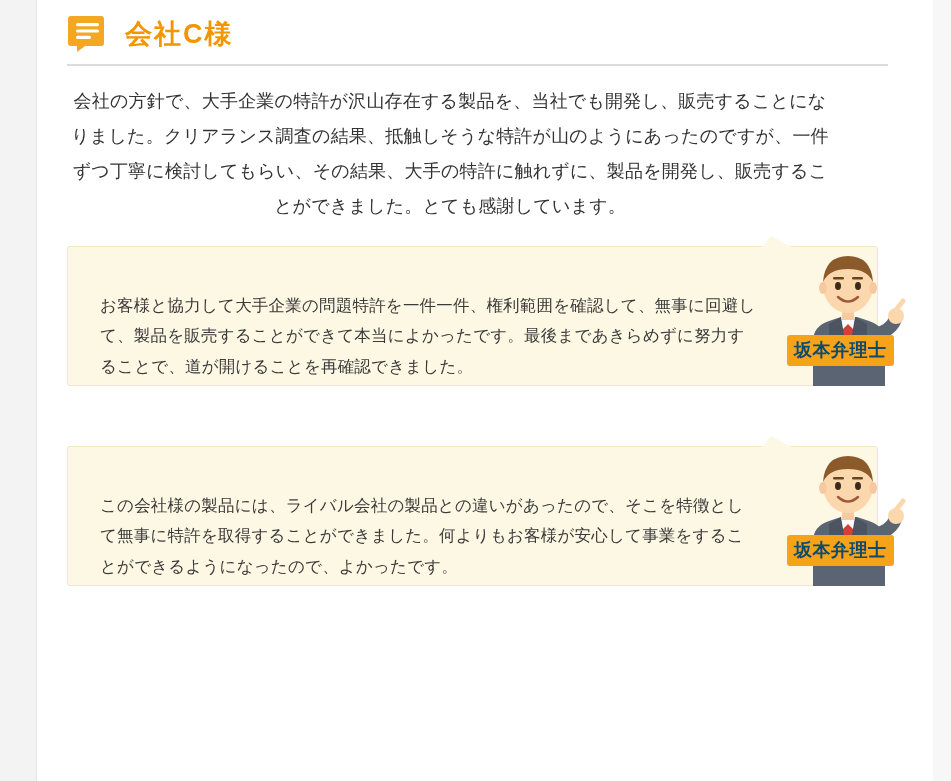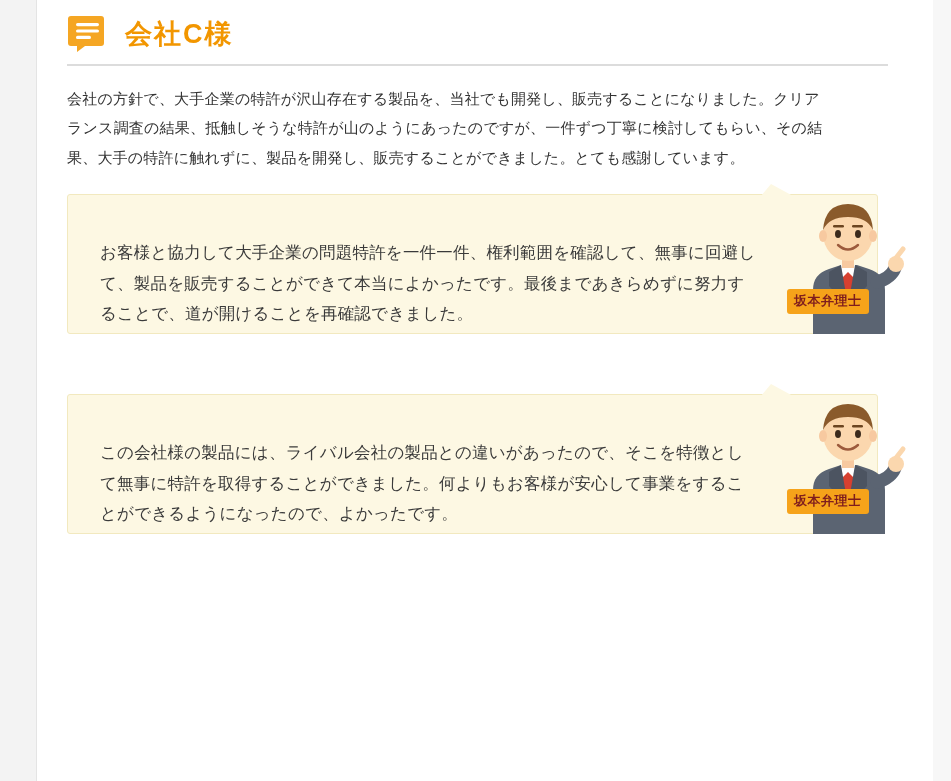--- a/index.html
+++ b/index.html
@@ -76,25 +76,25 @@
     font-weight: bold;
     color: #f29600;
     letter-spacing: 2px;
     line-height: 1;
     white-space: nowrap;
   }
 
   .body-text {
     width: 766px;
     margin: 18px 0 0 0;
-    font-size: 15px;
+    font-size: 18px;
     line-height: 1.95;
     color: #333333;
     letter-spacing: 0.2px;
-    text-align: left;
+    text-align: center;
   }
 
   
   .bubble-wrap {
     position: relative;
     margin-top: 22px;
     width: 834px;
     height: 140px;
   }
   .bubble {
@@ -137,22 +137,22 @@
     bottom: 0;
     width: 122px;
     height: 152px;
   }
   .person svg { display: block; }
   .person-label {
     position: absolute;
     left: 2px;
     bottom: 20px;
     background: #f6a31a;
-    color: #7f1d1d;
-    font-size: 13px;
+    color: #0c4a6e;
+    font-size: 18px;
     font-weight: bold;
     letter-spacing: 0.5px;
     padding: 3px 7px 4px 7px;
     border-radius: 3px;
     white-space: nowrap;
   }
 </style>
 </head>
 <body>
 

